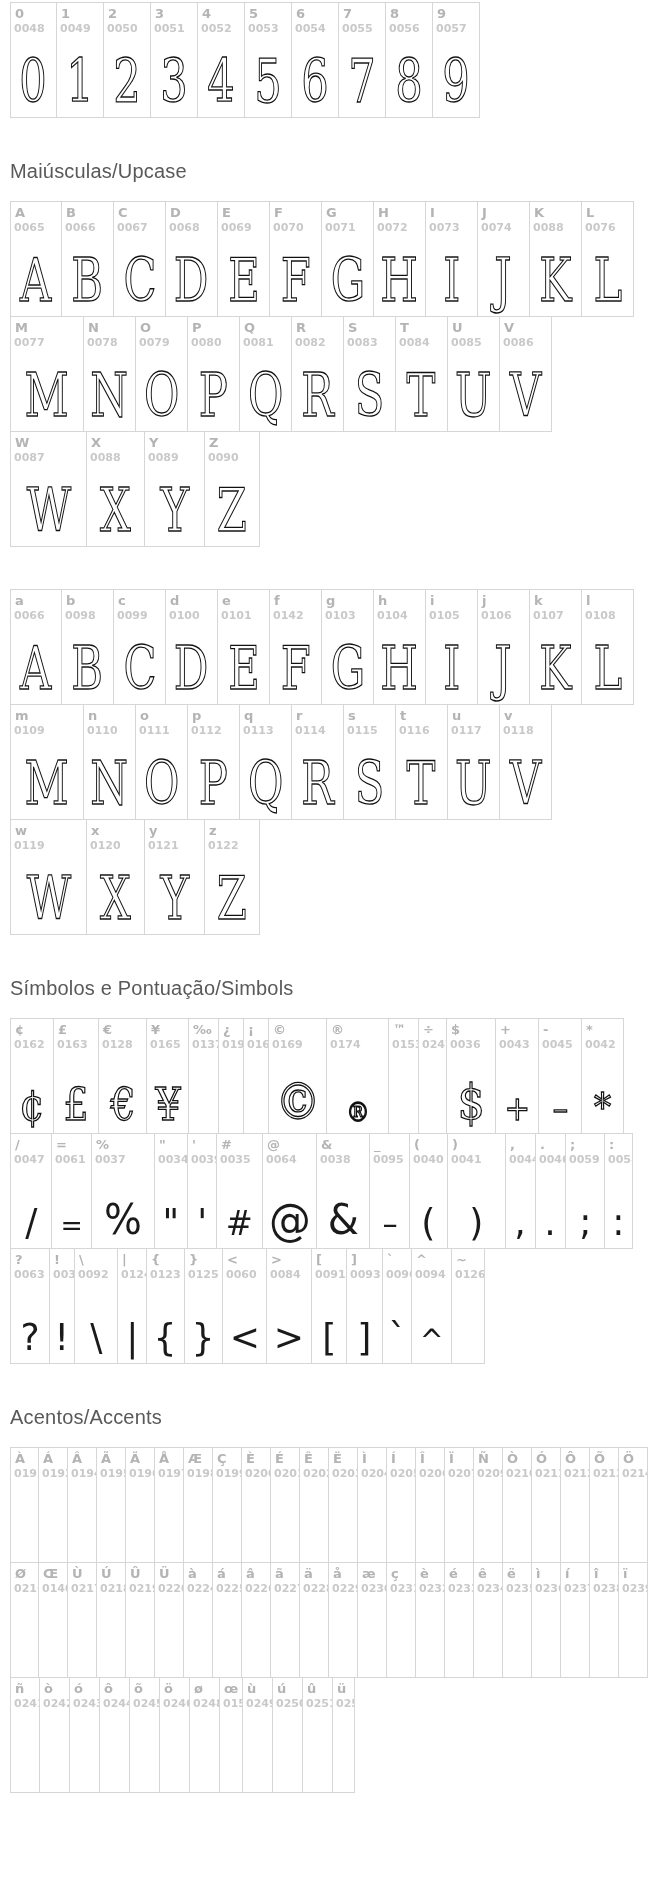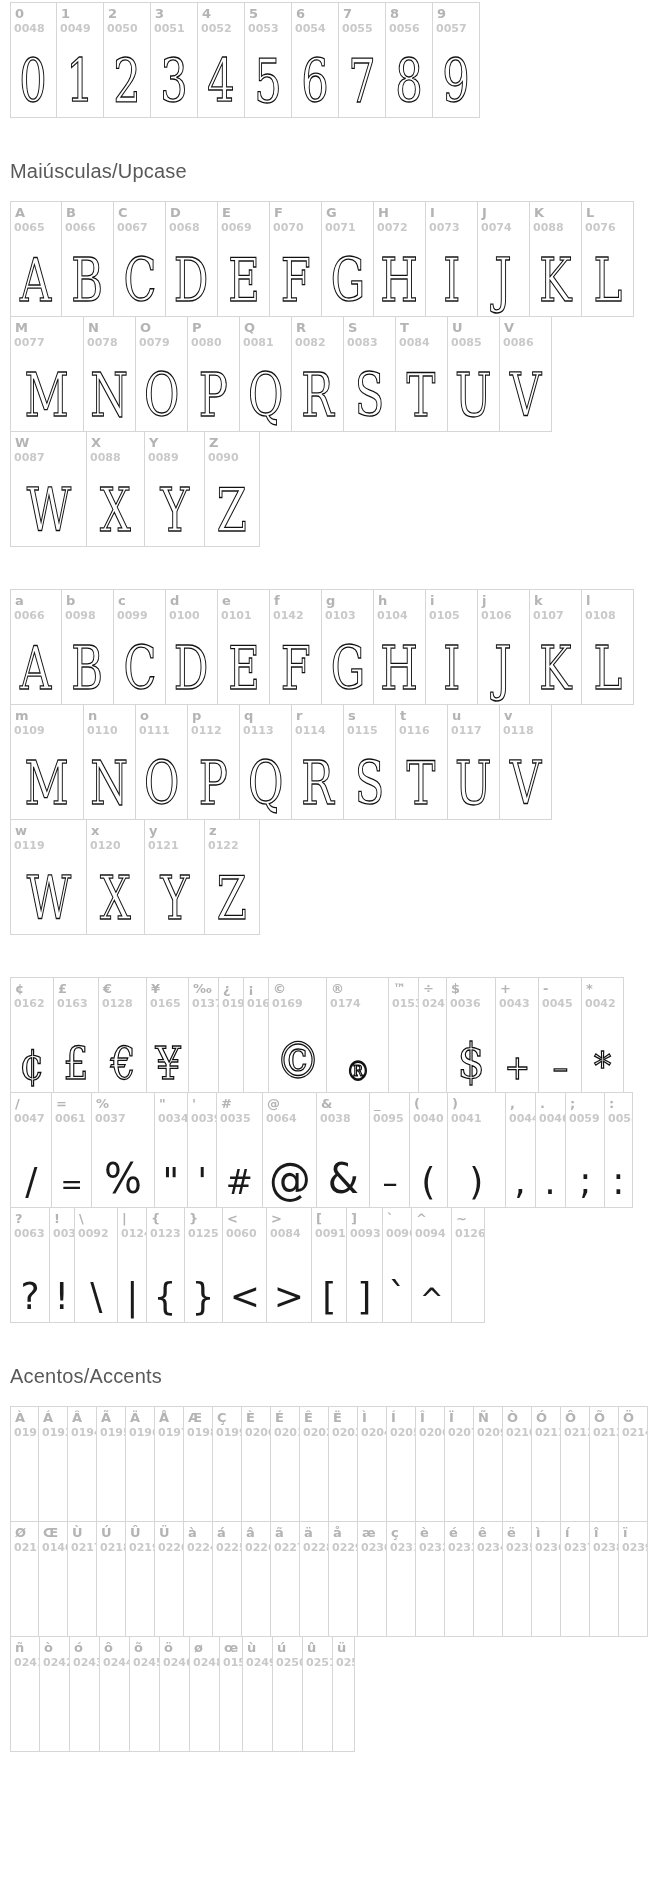--- a/index.html
+++ b/index.html
@@ -512,20 +512,21 @@
             <div class="char-label">z</div>
             <div class="char-code">0122</div>
             <div class="glyph">
               <span class="glyph-text">Z</span>
             </div>
           </div>
         </div>
       </div>
   </section>
   <section class="charmap-section">
+    <h2 class="section-title">Símbolos e Pontuação/Simbols</h2>
     <div class="rows">
         <div class="char-row outline sym">
           <div class="cell" style="width: 44px;">
             <div class="char-label">¢</div>
             <div class="char-code">0162</div>
             <div class="glyph">
               <span class="glyph-text">¢</span>
             </div>
           </div>
           <div class="cell" style="width: 45px;">

